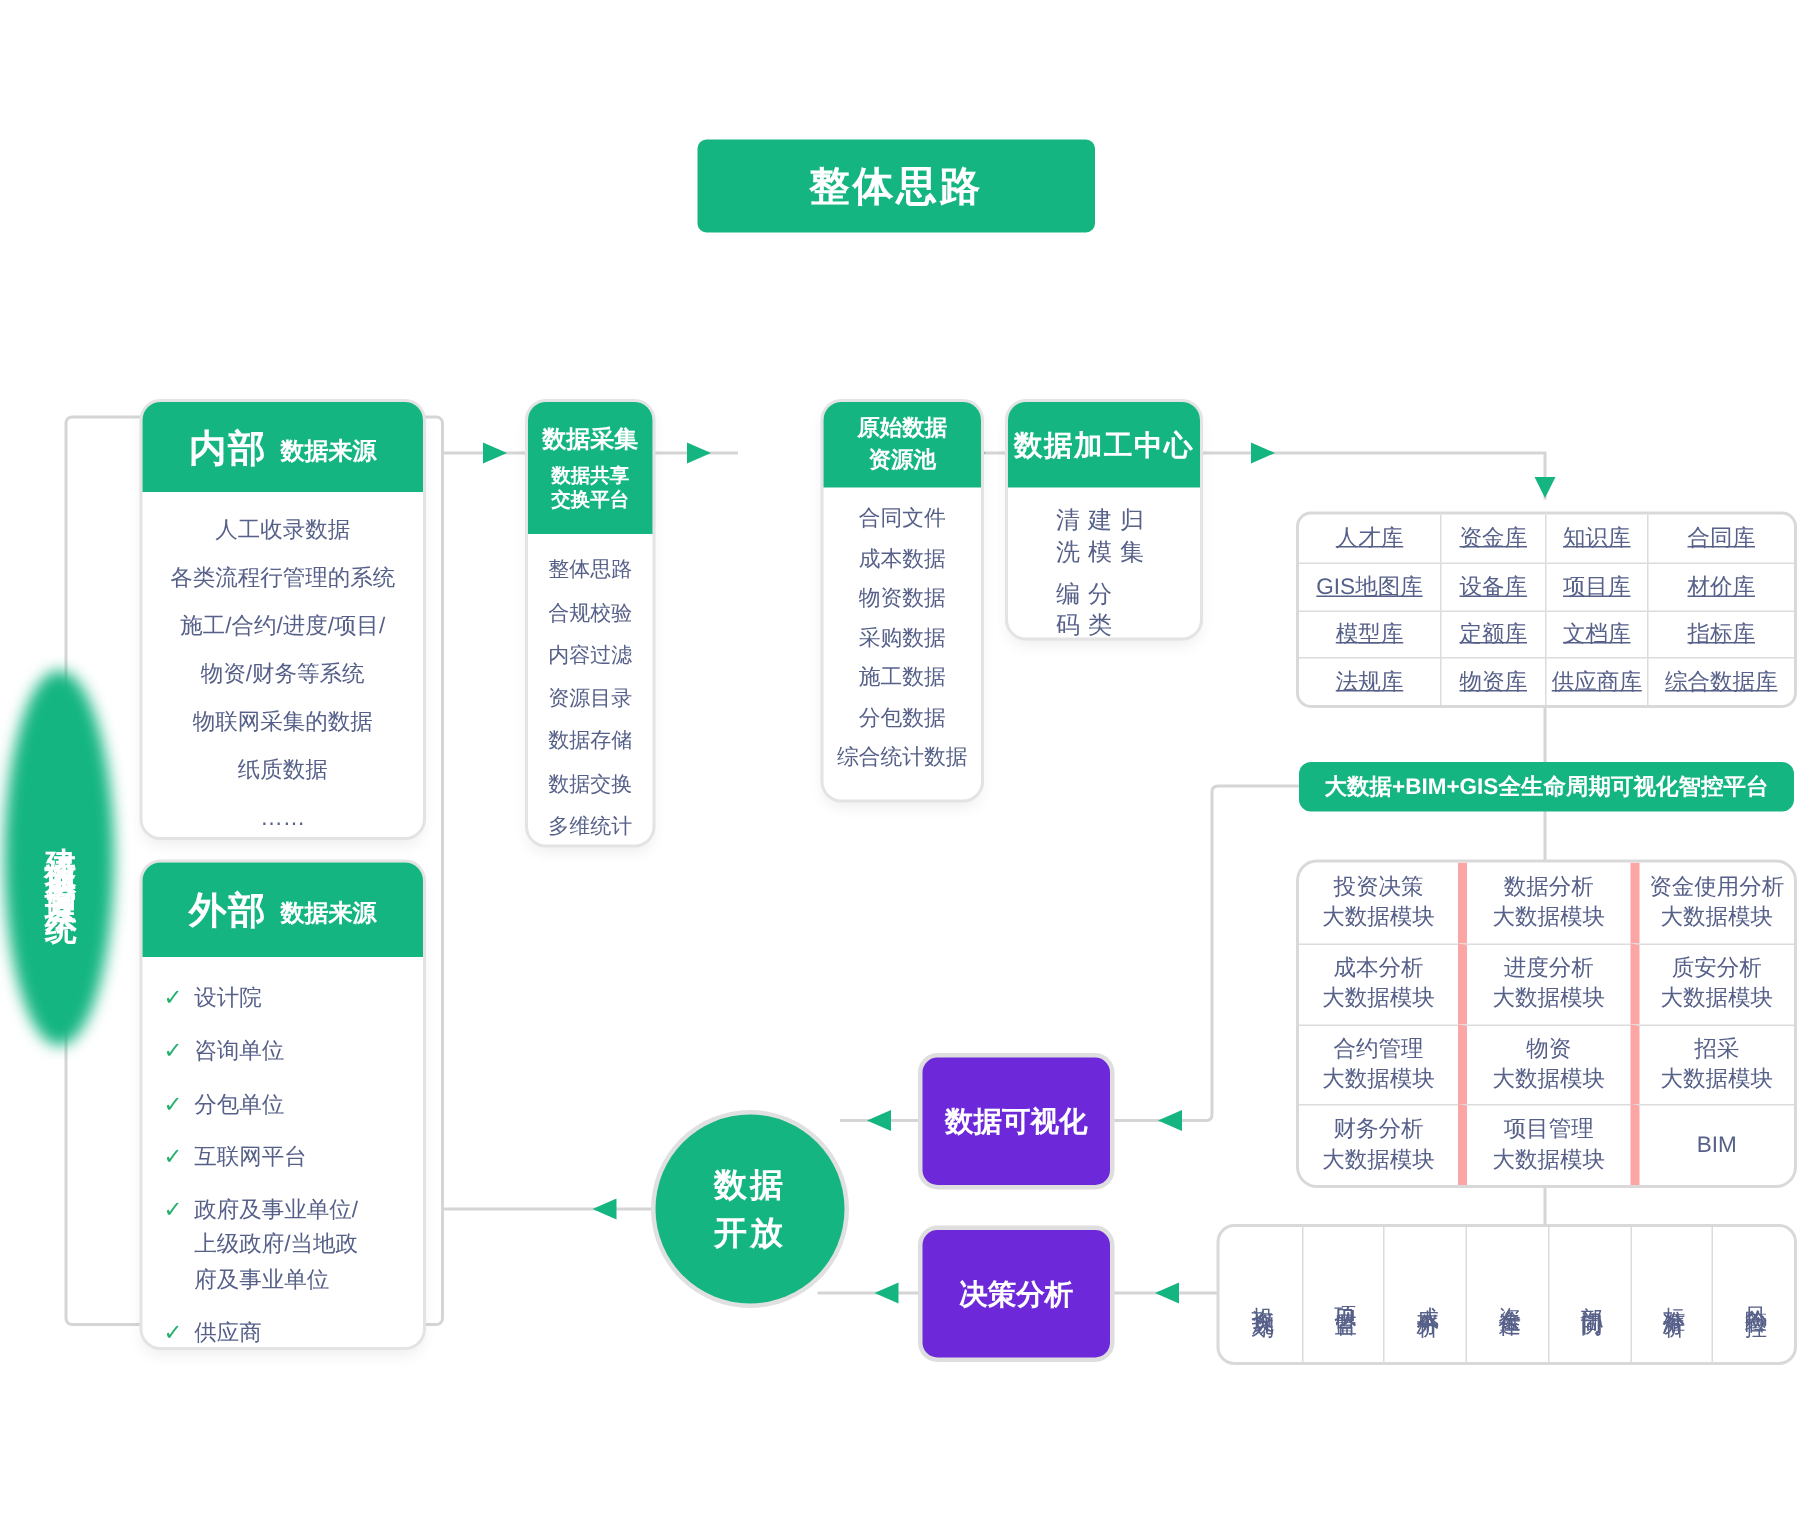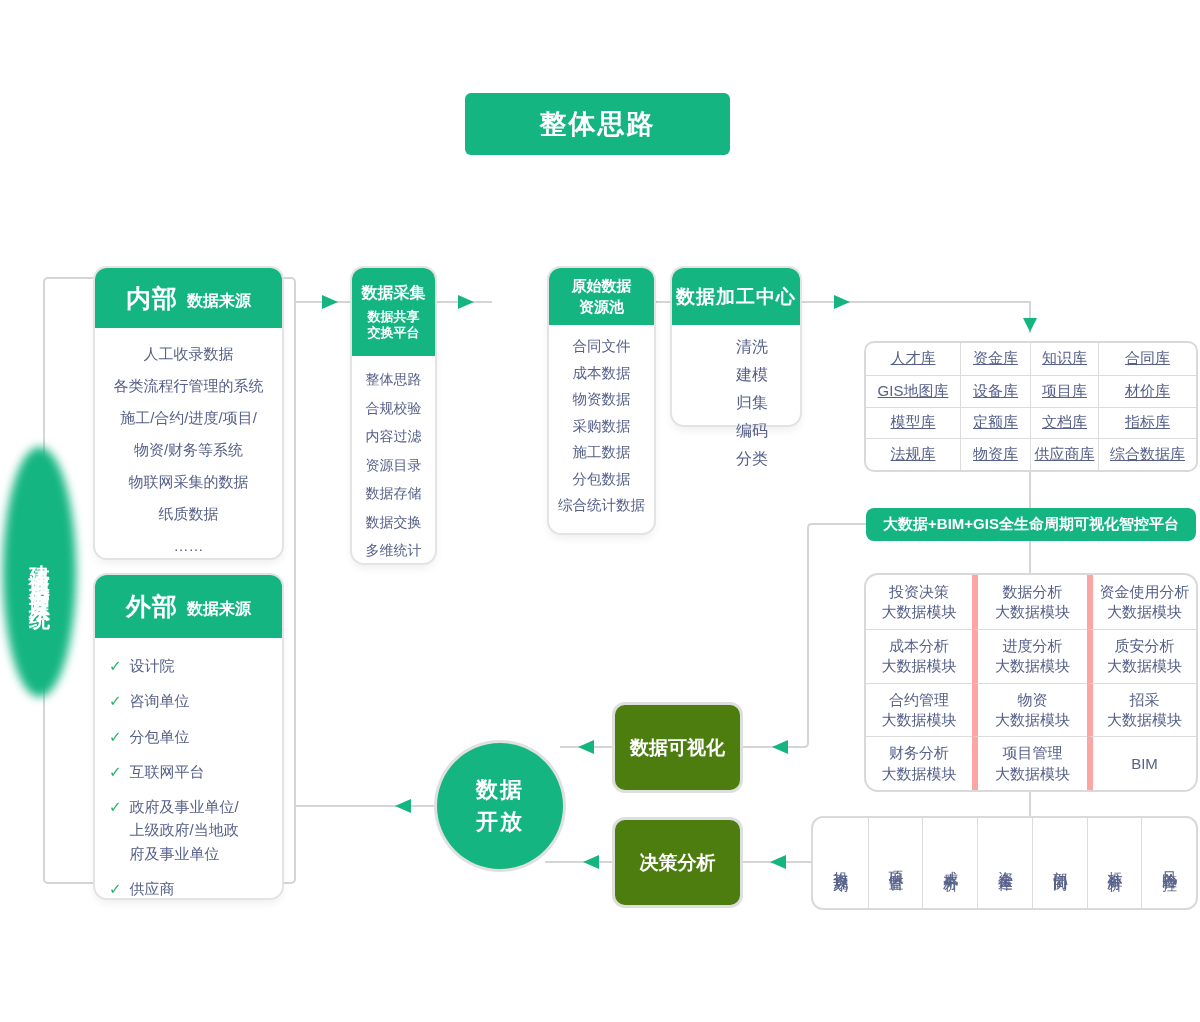--- a/index.html
+++ b/index.html
@@ -48,22 +48,22 @@
 
   
   .card-rawpool { left:508px; top:268px; width:105px; height:265px;margin-left:41px; }
   .card-rawpool .card-header { height:57px; font-size:15px; font-weight:bold; line-height:1.35; text-align:center; }
   .card-rawpool .card-body { padding:8px 0; text-align:center; }
   .card-rawpool .li { font-size:14.5px; color:#566089; line-height:26.5px; }
 
   
   .card-processing { left:672px; top:268px; width:128px; height:157px; }
   .card-processing .card-header { height:57px; font-size:19px; font-weight:bold; letter-spacing:1px; }
-  .card-processing .card-body { display:grid; grid-template-columns:1fr; padding:12px 32px 0;
-    row-gap:7px;text-align:right; }
+  .card-processing .card-body { display:grid; grid-template-columns:1fr 1fr 1fr; padding:12px 32px 0;
+    row-gap:7px; }
   .card-processing .li { font-size:16px; color:#566089; }
 
   
   .db-table { position:absolute; left:866px; top:343px; width:330px; height:127px; z-index:2;
     display:grid; grid-template-columns:94px 70px 68px 98px; grid-auto-rows:1fr; background:#fff;
     border-radius:8px; box-shadow:0 0 0 2px #d9d9d9; overflow:hidden; }
   .db-cell { display:flex; align-items:center; justify-content:center; font-size:15px; color:#566089;
     border-left:1px solid #dcdcdc; border-top:1px solid #dcdcdc;text-decoration:underline; }
   .db-cell:nth-child(4n+1) { border-left:none; }
   .db-cell:nth-child(-n+4) { border-top:none; }
@@ -76,21 +76,21 @@
   
   .mod-grid { position:absolute; left:866px; top:575px; width:330px; height:215px; z-index:2;
     display:grid; grid-template-columns:106px 115px 109px; grid-auto-rows:1fr; background:#fff;
     border-radius:12px; box-shadow:0 0 0 2px #d9d9d9; overflow:hidden; }
   .mod-cell { display:flex; align-items:center; justify-content:center; text-align:center;
     font-size:15px; color:#566089; line-height:1.35; border-left:6px solid #fca5a5; border-top:1px solid #dcdcdc; }
   .mod-cell:nth-child(3n+1) { border-left:none; }
   .mod-cell:nth-child(-n+3) { border-top:none; }
 
   
-  .action-box { position:absolute; width:125px; height:85px; background:#4d7c0f; border-radius:10px;
+  .action-box { position:absolute; width:125px; height:85px; background:#6d28d9; border-radius:10px;
     box-shadow:0 0 0 3px #dedede; color:#fff; font-size:19px; font-weight:bold; display:flex;
     align-items:center; justify-content:center; z-index:2; }
   .viz-box { left:615px; top:705px; }
   .decision-box { left:615px; top:820px; }
 
   
   .open-circle { position:absolute; left:437px; top:743px; width:126px; height:126px; background:#14b581;
     border-radius:50%; box-shadow:0 0 0 3px #e0e0e0; color:#fff; font-size:22px; font-weight:bold;
     display:flex; align-items:center; justify-content:center; text-align:center; line-height:1.45;
     z-index:2; letter-spacing:2px; }

